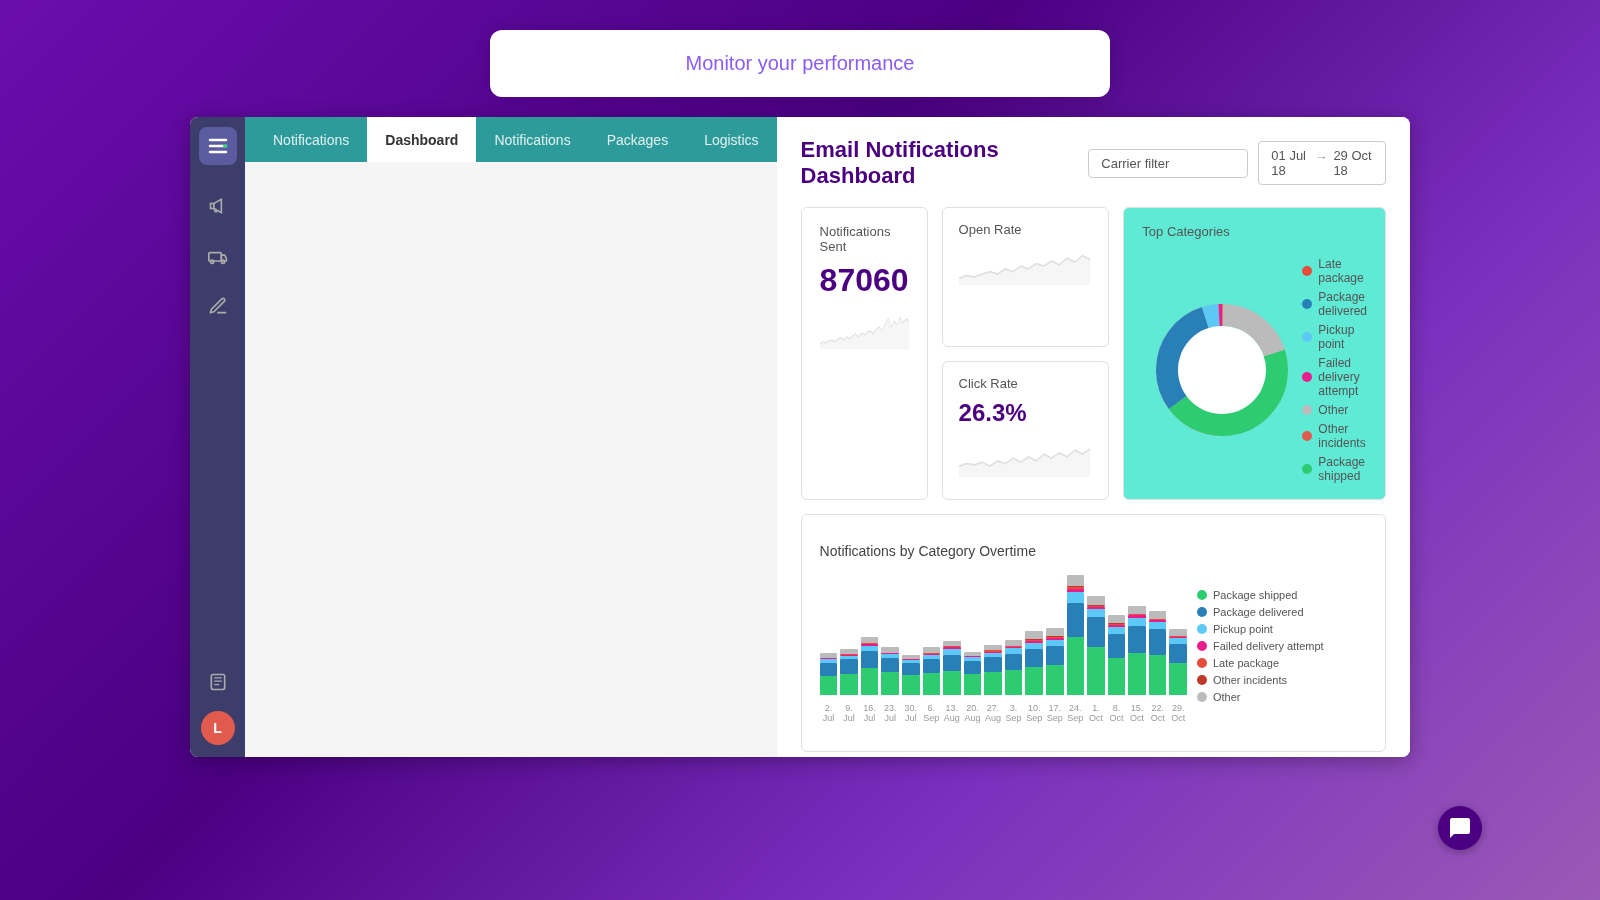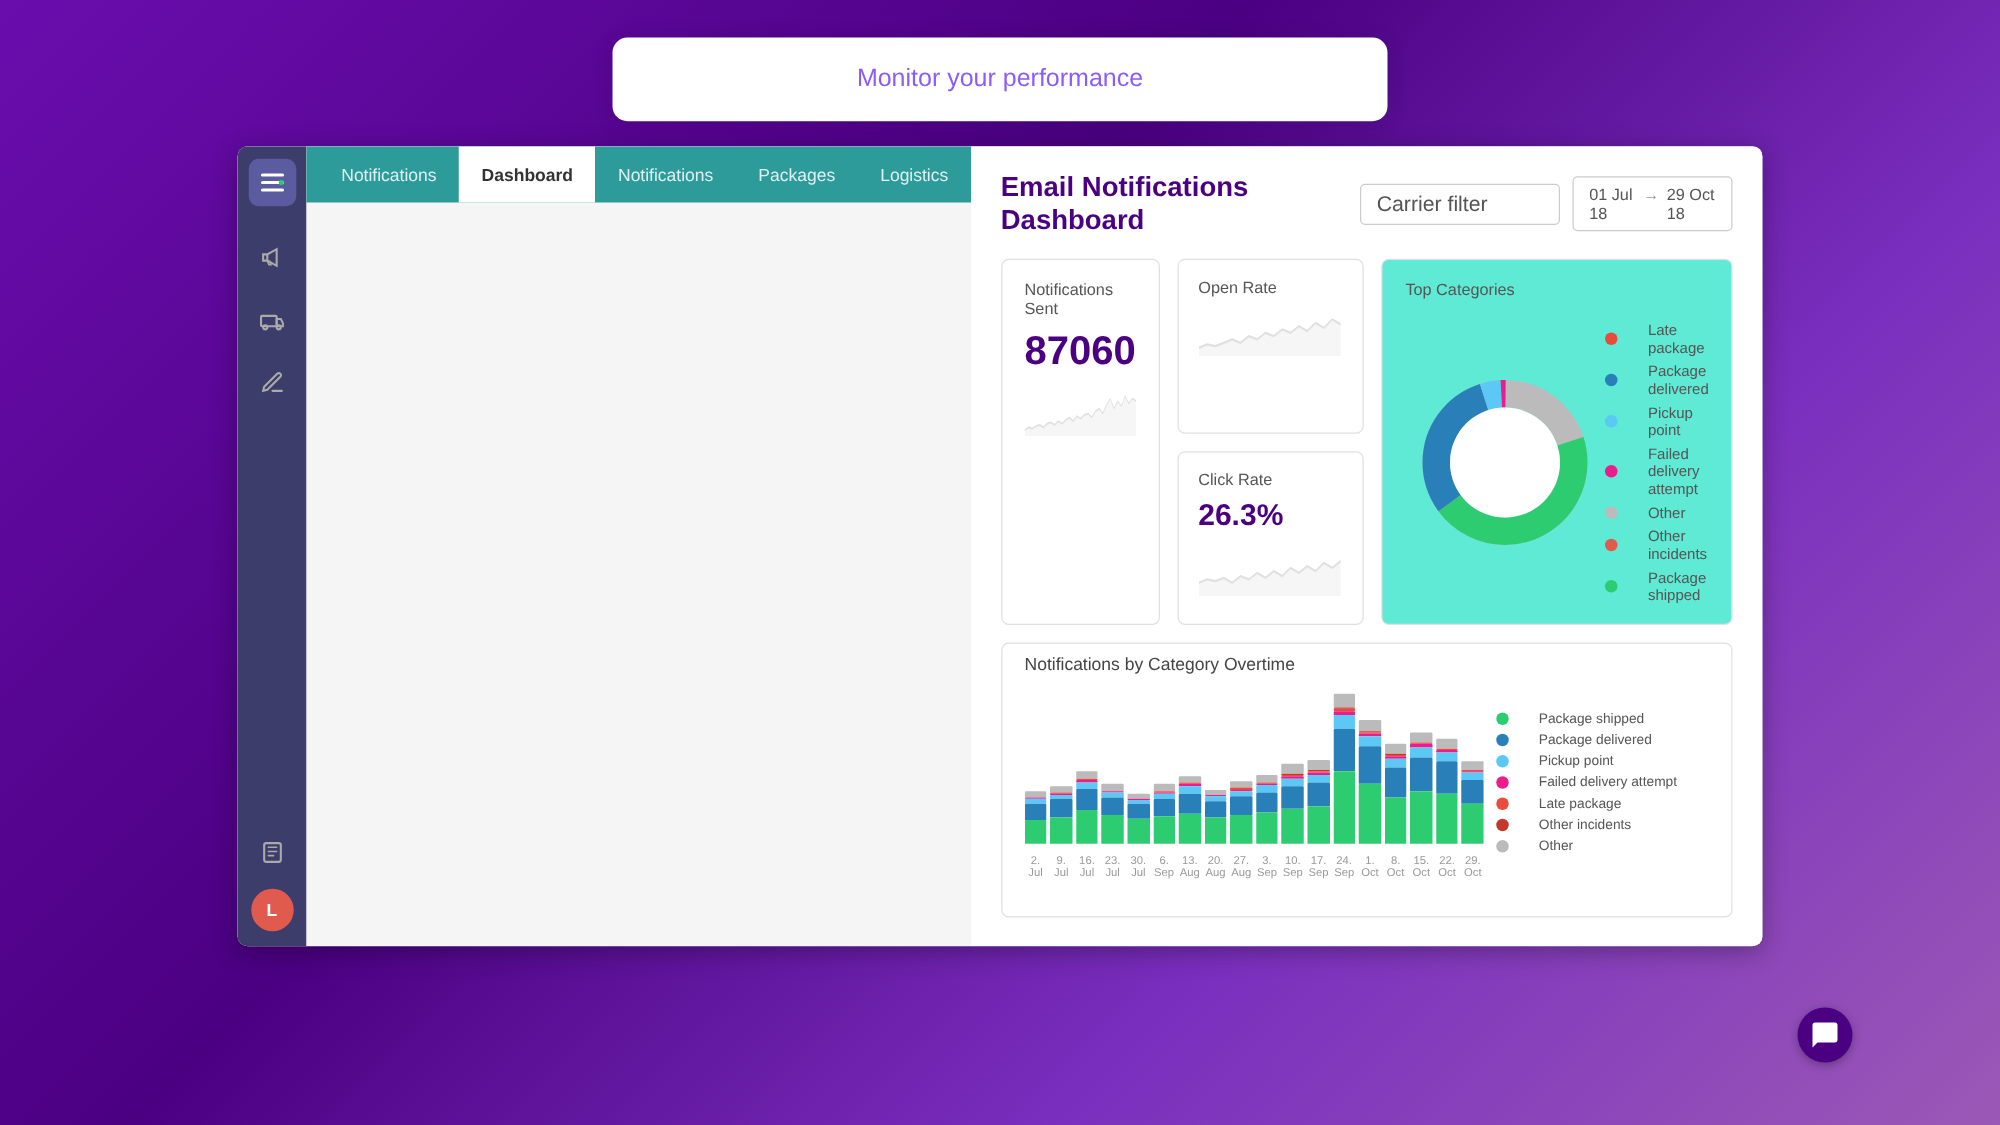--- a/index.html
+++ b/index.html
@@ -150,21 +150,21 @@
     }
     .header-controls {
       display: flex;
       gap: 10px;
       align-items: center;
     }
     .carrier-filter {
       border: 1px solid #ccc;
       border-radius: 4px;
       padding: 6px 12px;
-      font-size: 17px;
+      font-size: 13px;
       color: #555;
       background: white;
       min-width: 160px;
       appearance: none;
       cursor: pointer;
     }
     .date-range {
       border: 1px solid #ccc;
       border-radius: 4px;
       padding: 6px 12px;
@@ -260,37 +260,37 @@
 
     
     .legend {
       display: flex;
       flex-direction: column;
       gap: 5px;
     }
     .legend-item {
       display: flex;
       align-items: center;
-      gap: 24px;
+      gap: 6px;
       font-size: 12px;
       color: #555;
     }
     .legend-dot {
       width: 10px;
       height: 10px;
       border-radius: 50%;
       flex-shrink: 0;
     }
 
     
     .bottom-chart-card {
       background: white;
       border: 1px solid #e0e0e0;
       border-radius: 6px;
-      padding: 8px 18px;
+      padding: 28px 18px;
       min-height: 220px;
     }
     .chart-title {
       font-size: 14px;
       color: #444;
       margin-bottom: 10px;
     }
     .bar-chart-inner {
       display: flex;
       align-items: flex-end;

